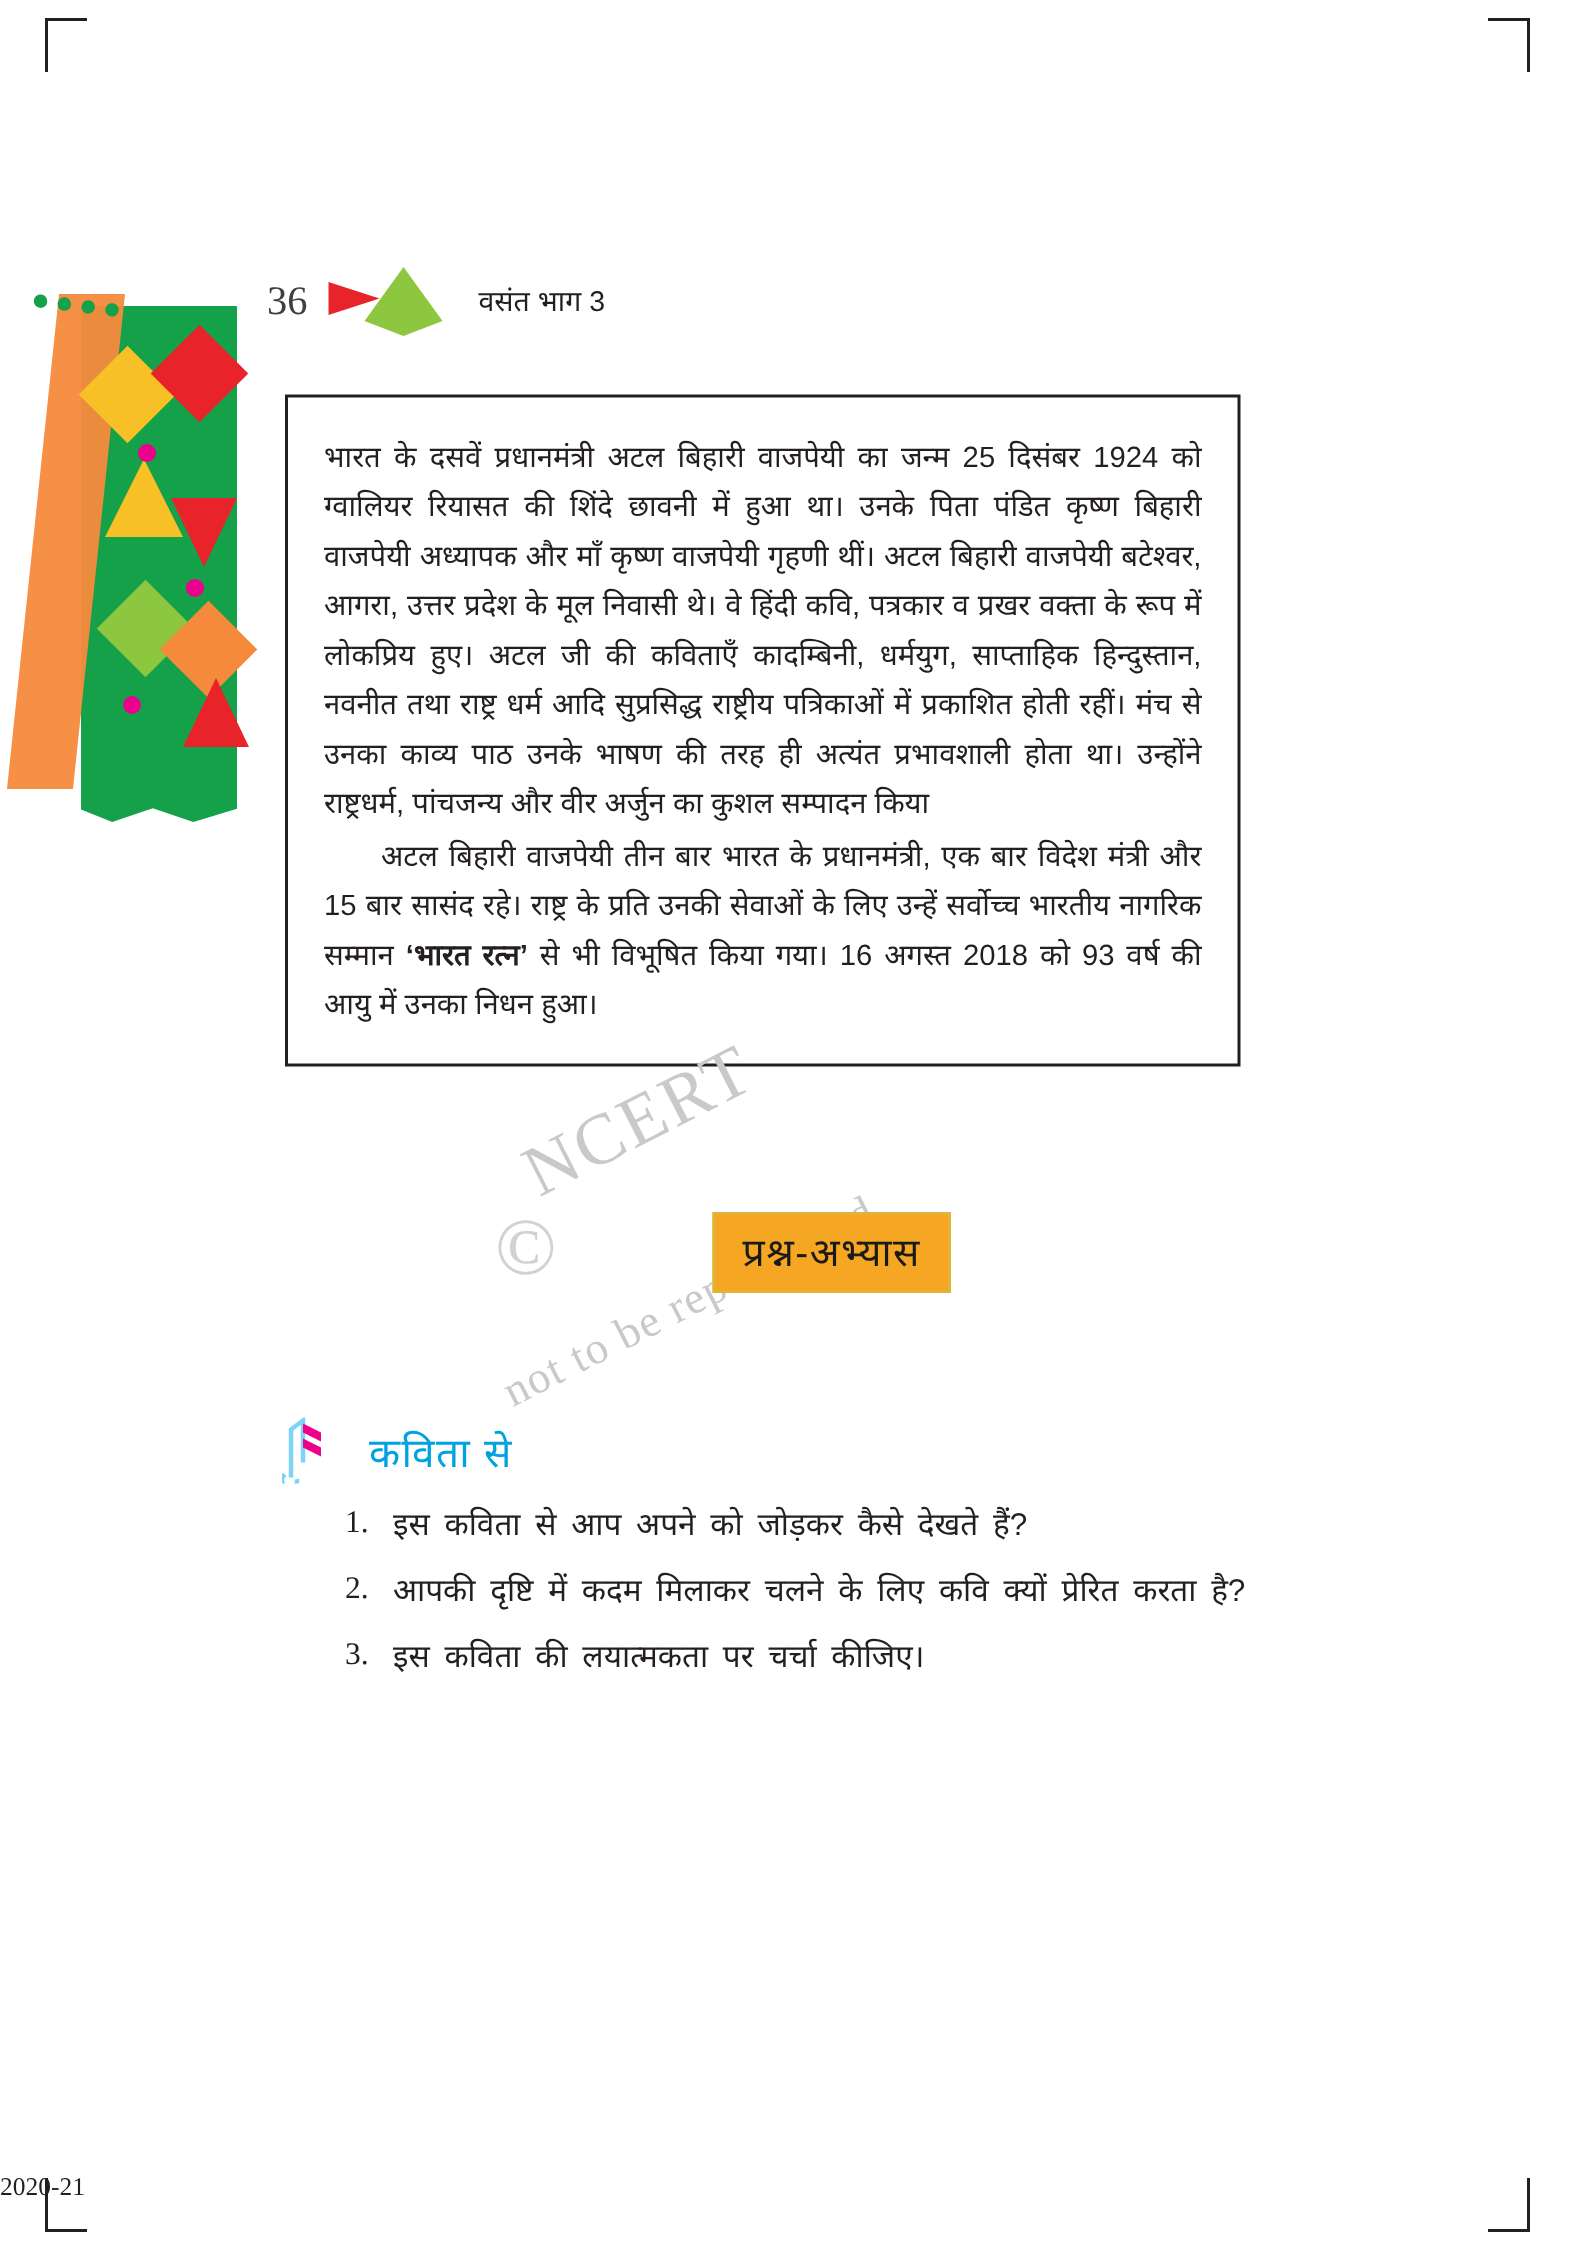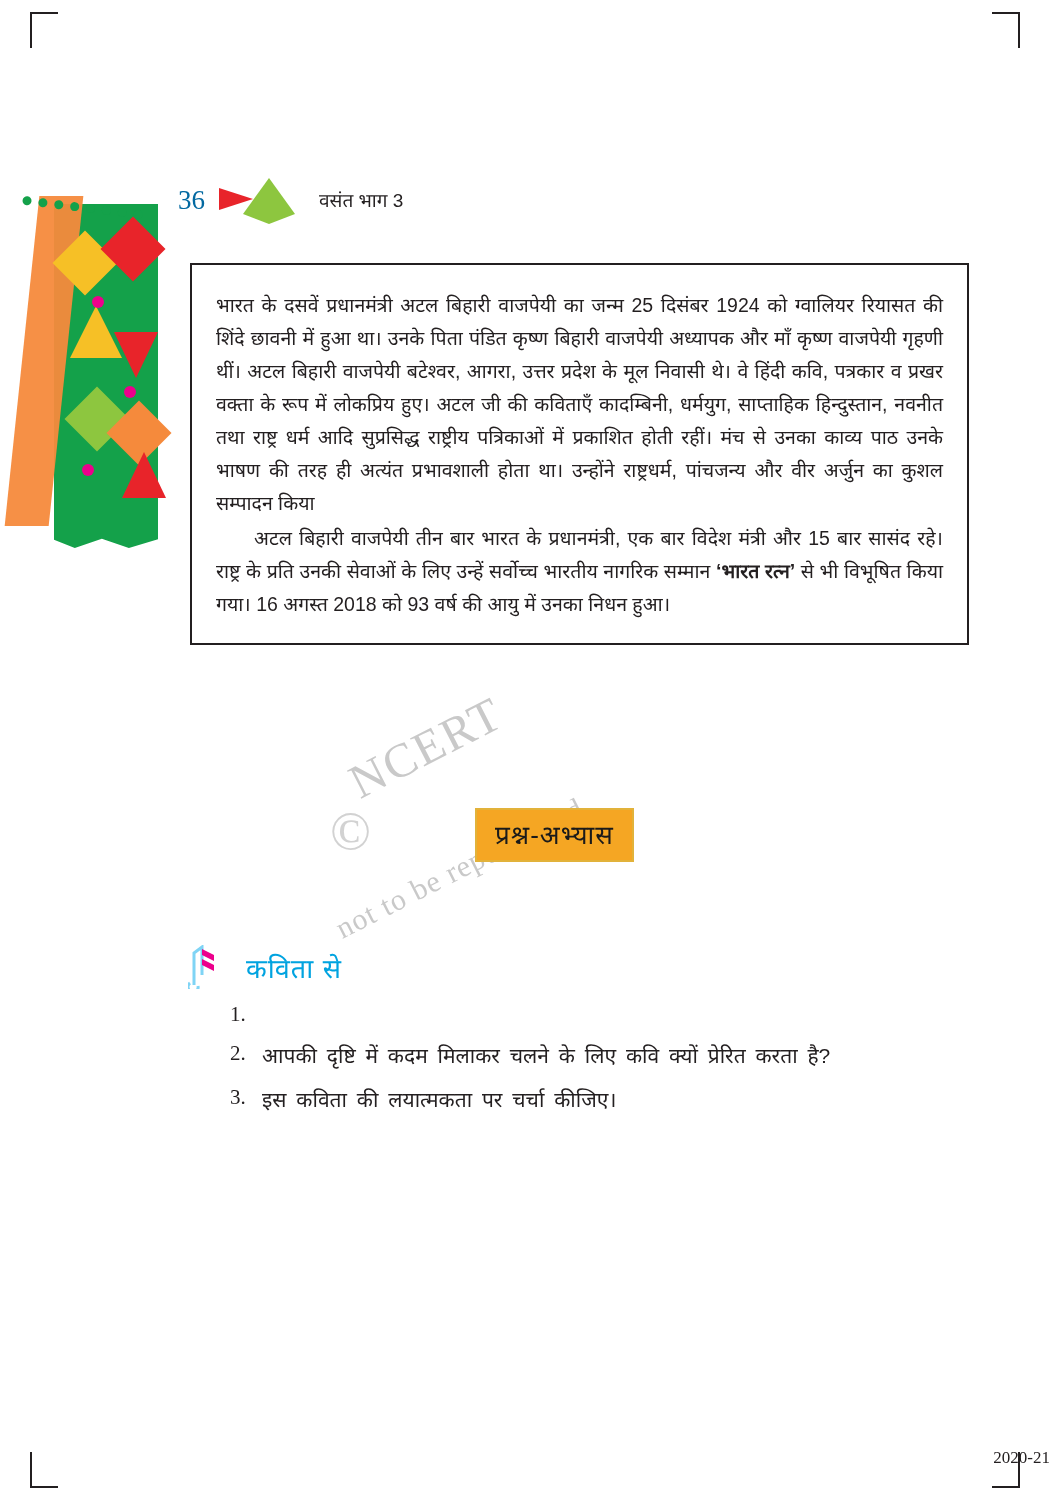--- a/index.html
+++ b/index.html
@@ -108,21 +108,21 @@
   .header {
     position: absolute;
     left: 178px;
     top: 178px;
     display: flex;
     align-items: center;
     gap: 14px;
   }
   .folio {
     font-size: 27px;
-    color: #0369a1;
+    color: #404040;
     font-family: "Liberation Serif", serif;
   }
   .header-arrow {
     width: 86px;
     height: 44px;
     position: relative;
   }
   .header-arrow .red {
     position: absolute;
     left: 0; top: 10px;
@@ -151,21 +151,21 @@
     font-size: 19px;
     color: #231f20;
     font-family: "Liberation Sans", sans-serif;
   }
 
   
   .bio-box {
     position: absolute;
     left: 190px;
     top: 263px;
-    width: 779px;
+    width: 637px;
     border: 2px solid #231f20;
     box-sizing: border-box;
     padding: 24px 24px 22px 24px;
   }
   .bio-box p {
     margin: 0;
     font-family: "Liberation Sans", sans-serif;
     font-size: 19.5px;
     line-height: 33px;
     color: #231f20;
@@ -265,21 +265,21 @@
     color: #231f20;
     word-spacing: 4px;
   }
 
   
   .footer {
     position: absolute;
     left: 0;
     right: 0;
     top: 1448px;
-    text-align: right;
+    text-align: left;
     font-family: "Liberation Serif", serif;
     font-size: 17px;
     color: #231f20;
   }
 </style>
 </head>
 <body>
 
 <div class="page">
 
@@ -345,20 +345,21 @@
         <path d="M14 14 L26 20 L26 26 L14 20 Z" fill="#ec008c"></path>
         <path d="M2 38 a5 5 0 1 0 8 3" fill="none" stroke="#7fd4f5" stroke-width="3"></path>
       </svg>
     </span>
     <span class="section-title">कविता से</span>
   </div>
 
   <div class="questions">
     <div class="q-item">
       <span class="q-num">1.</span>
+      <span class="q-text">इस कविता से आप अपने को जोड़कर कैसे देखते हैं?</span>
     </div>
     <div class="q-item">
       <span class="q-num">2.</span>
       <span class="q-text">आपकी दृष्टि में कदम मिलाकर चलने के लिए कवि क्यों प्रेरित करता है?</span>
     </div>
     <div class="q-item">
       <span class="q-num">3.</span>
       <span class="q-text">इस कविता की लयात्मकता पर चर्चा कीजिए।</span>
     </div>
   </div>

